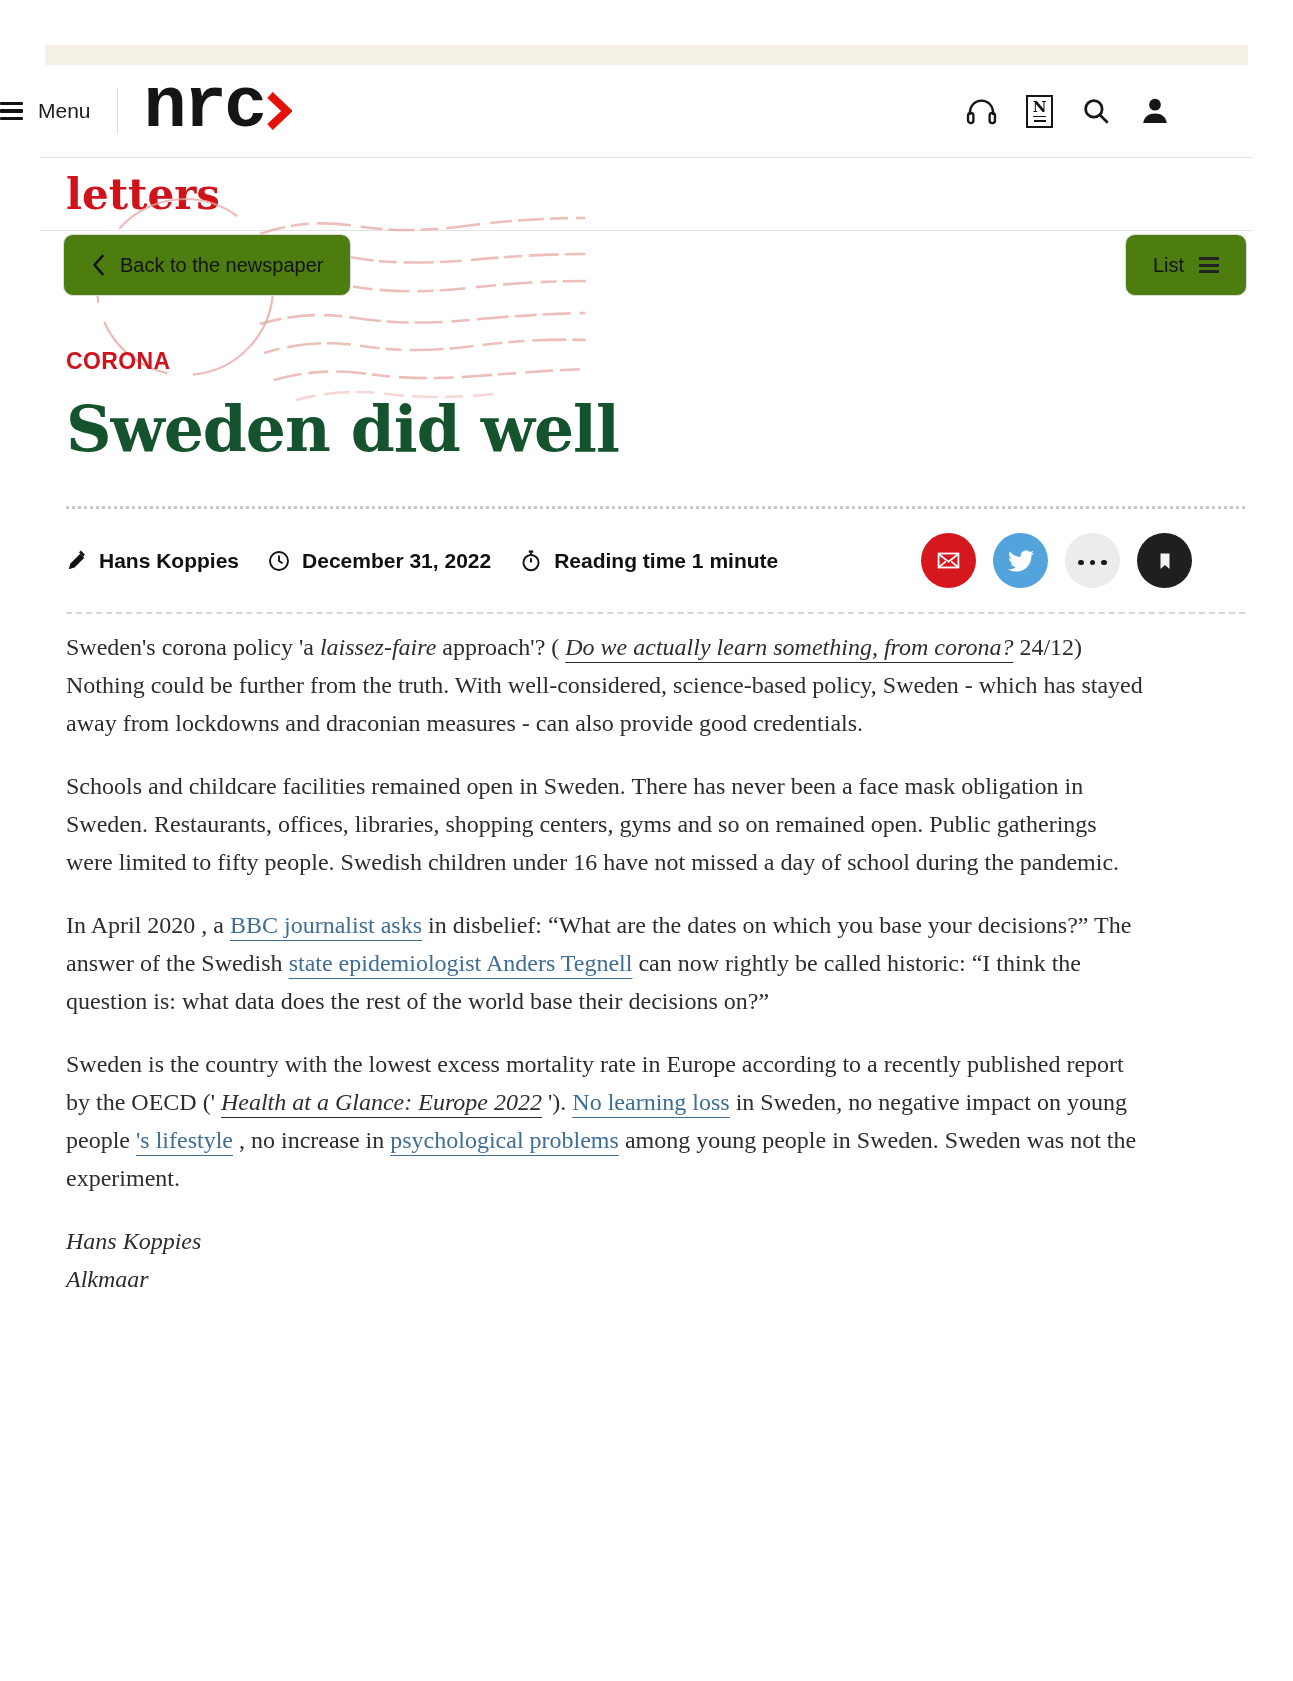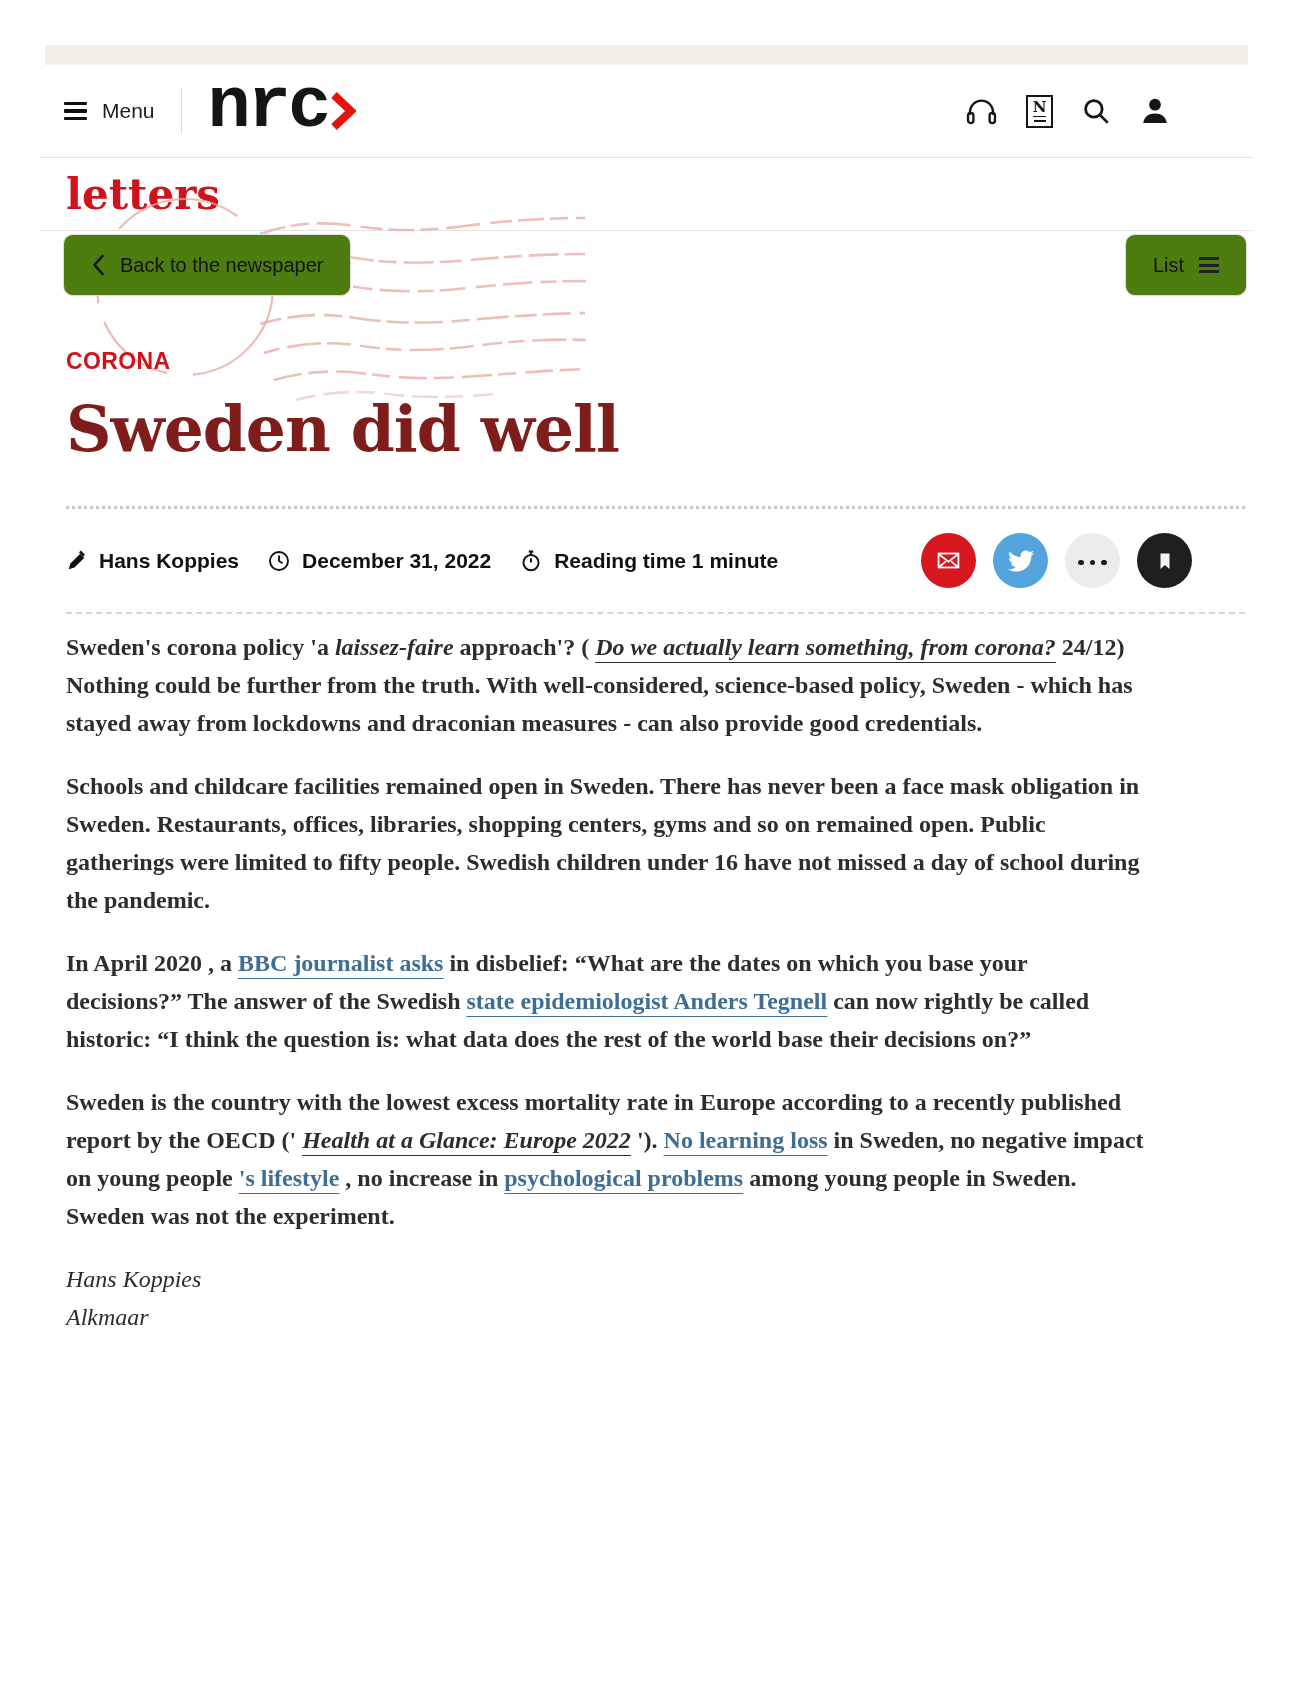--- a/index.html
+++ b/index.html
@@ -5,21 +5,21 @@
   * { box-sizing: border-box; margin: 0; padding: 0; }
   html,body { background:#fff; }
   .page {
     width: 1293px; min-height: 1681px; margin: 0 auto; background:#fff;
     font-family: "Liberation Sans", sans-serif; color:#1a1a1a; overflow:hidden;
   }
   
   .cream-bar { height:20px; margin:45px 45px 0; background:var(--cream,#f4f0e6); }
 
   
-  .header { display:flex; align-items:center; height:92px; padding-left:64px; }
+  .header { display:flex; align-items:center; height:92px; }
   .menu-btn { display:flex; align-items:center; gap:15px; background:none; border:none; cursor:pointer; font-family:inherit; }
   .hamburger i { display:block; width:23px; height:3.2px; background:#111; margin:4.2px 0; border-radius:1px; }
   .menu-label { font-size:21px; color:#1c1c1c; }
   .v-divider { width:1px; height:46px; background:#ddd; margin:0 26px; }
   .logo { display:flex; align-items:center; text-decoration:none; color:#151515; cursor:pointer; }
   .logo-text { font-family:Liberation Mono, monospace; font-weight:bold; font-size:72px; letter-spacing:-3px; line-height:1; transform:translateY(-4px); }
   .logo-chevron { margin-left:2px; }
   .header-right { margin-left:auto; padding-right:122px; display:flex; align-items:center; gap:28px; }
   .icon-btn { background:none; border:none; cursor:pointer; display:flex; align-items:center; justify-content:center; color:#161616; }
   .np-icon { width:27px; height:33px; border:2.6px solid #161616; display:flex; flex-direction:column; align-items:center; justify-content:center; }
@@ -34,35 +34,35 @@
   .pm-stroke { stroke:var(--postmark-pink,#e5a49f); fill:none; }
   .pm-text { fill:var(--postmark-pink,#e5a49f); font-family:"Liberation Sans",sans-serif; font-size:28px; letter-spacing:3px; }
   .letters-title { font-family:"DejaVu Serif", serif; font-weight:bold; color:var(--brand-red,#d0121b); font-size:42px; padding:16px 1px 14px 66px; position:relative; z-index:0; line-height:1; }
   .btn-row { display:flex; justify-content:space-between; align-items:flex-start; padding:3px 46px 0 63px; position:relative; z-index:2; }
   .pill-btn { display:flex; align-items:center; gap:15px; height:62px; padding:0 27px; background:#4d7c0f; border:1px solid #dcdcdc; border-radius:10px; font-size:20px; color:#141414; cursor:pointer; font-family:inherit; }
   .list-bars i { display:block; width:20px; height:3px; background:#222; margin:3.6px 0; }
 
   
   .article { padding:30px 48px 0 66px; position:relative; z-index:2; }
   .category { color:var(--brand-red,#d0121b); font-weight:bold; font-size:23px; letter-spacing:.4px; margin:22px 0 20px; }
-  .headline { font-family:"DejaVu Serif", serif; font-weight:bold; font-size:63px; letter-spacing:-1px; color:#7f1d1d; margin:0 0 42px; line-height:1.1; }
+  .headline { font-family:"DejaVu Serif", serif; font-weight:bold; font-size:63px; letter-spacing:-1px; color:#14532d; margin:0 0 42px; line-height:1.1; }
   .dotted-sep { border-top:3px dotted #c9c9c9; }
   .dashed-sep { border-top:2px dashed #d6d6d6; }
   .byline-row { display:flex; align-items:center; justify-content:space-between; padding:24px 0; }
   .byline { display:flex; align-items:center; gap:28px; }
   .byline-item { display:flex; align-items:center; gap:11px; font-weight:bold; font-size:21px; color:#101010; }
   .share { display:flex; gap:17px; margin-right:53px; }
   .share-btn { width:55px; height:55px; border-radius:50%; border:none; display:flex; align-items:center; justify-content:center; cursor:pointer; }
   .share-email { background:var(--email-red,#d6171e); }
   .share-twitter { background:var(--twitter-blue,#53a3dd); }
   .share-more { background:#ececec; }
   .share-bookmark { background:var(--bookmark-black,#222); }
   .dots i { display:inline-block; width:5.5px; height:5.5px; border-radius:50%; background:#1c1c1c; margin:0 3px; }
 
-  .body { font-family:"Liberation Serif", serif; font-size:24px; line-height:38px; color:#2d2d2d; max-width:1082px; padding-top:14px;font-weight:bold; }
+  .body { font-family:"Liberation Serif", serif; font-size:24px; line-height:38px; color:#2d2d2d; max-width:1082px; padding-top:14px; }
   .body p { margin:0 0 25px; }
   .body .plain, .body .italic { color:#2d2d2d; }
   .italic { font-style:italic; }
   a.link { color:var(--link-blue,#3e6d96); text-decoration:underline; text-underline-offset:7px; text-decoration-thickness:1px; cursor:pointer; }
   a.link.italic { font-style:italic; }
   .signature { font-family:"Liberation Serif", serif; font-style:italic; font-size:24px; line-height:38px; color:#2d2d2d; margin-top:16px; padding-bottom:120px; }
 </style>
 </head>
 <body>
 

